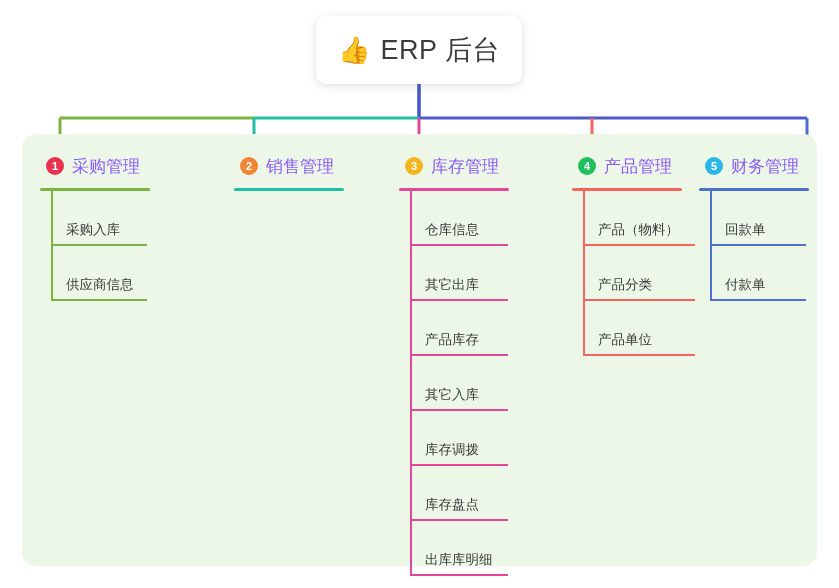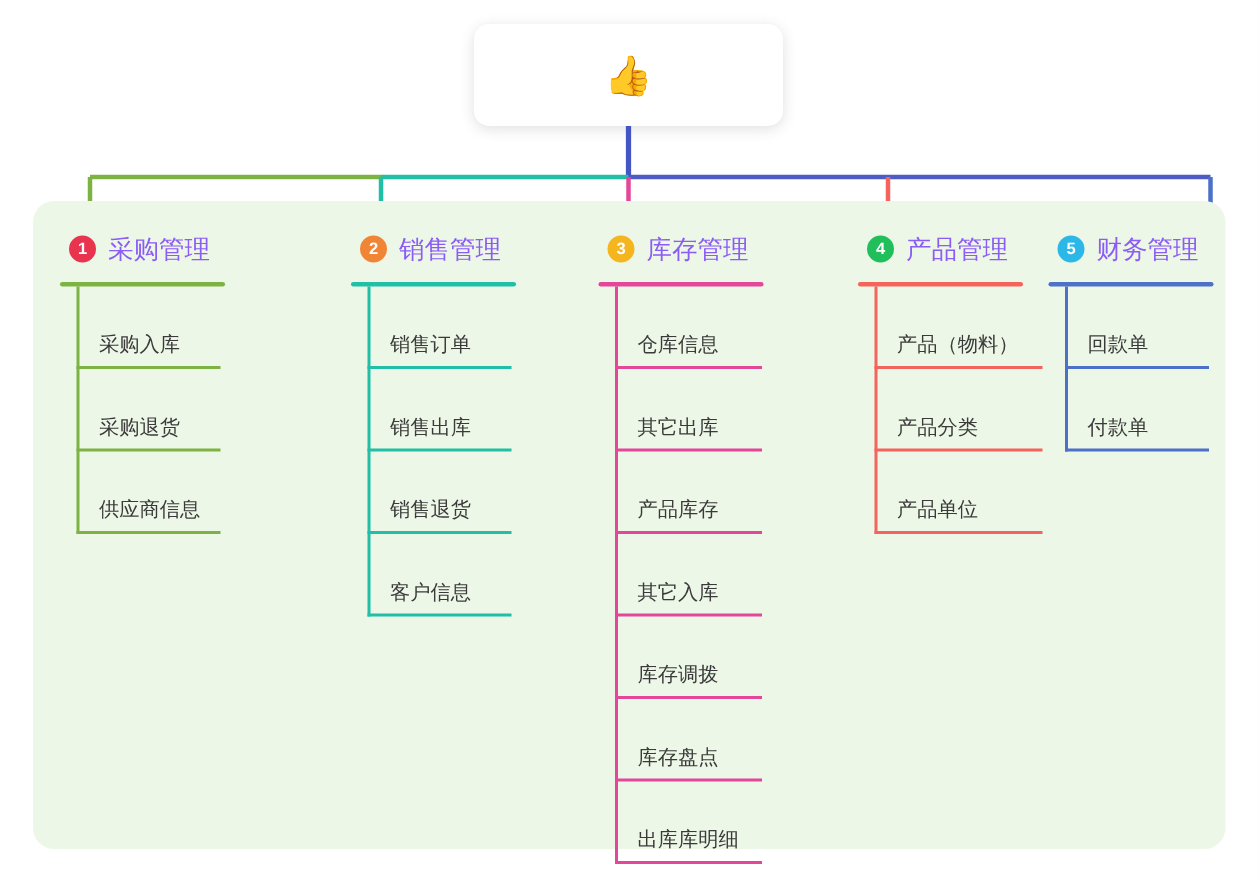--- a/index.html
+++ b/index.html
@@ -133,20 +133,21 @@
     top: 0;
     width: 1.6px;
     bottom: 0;
   }
 </style>
 </head>
 <body>
 
 <div id="root-card">
   <span class="thumb">👍</span>
+  <span class="root-title">ERP 后台</span>
 </div>
 
 <svg id="connector-layer" viewBox="0 0 839 588">
     <line x1="419" y1="84" x2="419" y2="118" stroke="#4455c4" stroke-width="3.5" stroke-linecap="butt"></line>
     <line x1="60" y1="118" x2="254" y2="118" stroke="#7cb342" stroke-width="3" stroke-linecap="butt"></line>
     <line x1="254" y1="118" x2="419" y2="118" stroke="#21bfa6" stroke-width="3" stroke-linecap="butt"></line>
     <line x1="419" y1="118" x2="807" y2="118" stroke="#4d5bc4" stroke-width="3" stroke-linecap="butt"></line>
     <line x1="60" y1="118" x2="60" y2="148" stroke="#7cb342" stroke-width="3" stroke-linecap="butt"></line>
     <line x1="254" y1="118" x2="254" y2="148" stroke="#21bfa6" stroke-width="3" stroke-linecap="butt"></line>
     <line x1="419" y1="118" x2="419" y2="148" stroke="#e4469a" stroke-width="3" stroke-linecap="butt"></line>
@@ -163,54 +164,31 @@
         <span class="branch-label">采购管理</span>
       </div>
       <div class="branch-rule" style="background: rgb(124, 179, 66); width: 110px; margin-left: 2px;"></div>
       <div class="leaf-list">
         <div class="leaf-spine" style="background: rgb(124, 179, 66);"></div>
         <div class="leaf">
           <span class="leaf-text">采购入库</span>
           <div class="leaf-underline" style="background: rgb(124, 179, 66); width: 96px;"></div>
         </div>
         <div class="leaf">
-          <span class="leaf-text">采购退货</span>
-          <div class="leaf-underline" style="background: rgb(124, 179, 66); width: 96px;"></div>
-        </div>
-        <div class="leaf">
           <span class="leaf-text">供应商信息</span>
           <div class="leaf-underline" style="background: rgb(124, 179, 66); width: 96px;"></div>
         </div>
       </div>
     </div>
     <div class="column" style="left: 232px; top: 148px;">
       <div class="branch-head" style="padding-left: 8px;">
         <span class="badge" style="background: rgb(241, 133, 54);">2</span>
         <span class="branch-label">销售管理</span>
       </div>
       <div class="branch-rule" style="background: rgb(33, 191, 166); width: 110px; margin-left: 2px;"></div>
-      <div class="leaf-list">
-        <div class="leaf-spine" style="background: rgb(33, 191, 166);"></div>
-        <div class="leaf">
-          <span class="leaf-text">销售订单</span>
-          <div class="leaf-underline" style="background: rgb(33, 191, 166); width: 96px;"></div>
-        </div>
-        <div class="leaf">
-          <span class="leaf-text">销售出库</span>
-          <div class="leaf-underline" style="background: rgb(33, 191, 166); width: 96px;"></div>
-        </div>
-        <div class="leaf">
-          <span class="leaf-text">销售退货</span>
-          <div class="leaf-underline" style="background: rgb(33, 191, 166); width: 96px;"></div>
-        </div>
-        <div class="leaf">
-          <span class="leaf-text">客户信息</span>
-          <div class="leaf-underline" style="background: rgb(33, 191, 166); width: 96px;"></div>
-        </div>
-      </div>
     </div>
     <div class="column" style="left: 397px; top: 148px;">
       <div class="branch-head" style="padding-left: 8px;">
         <span class="badge" style="background: rgb(245, 181, 30);">3</span>
         <span class="branch-label">库存管理</span>
       </div>
       <div class="branch-rule" style="background: rgb(228, 70, 154); width: 110px; margin-left: 2px;"></div>
       <div class="leaf-list">
         <div class="leaf-spine" style="background: rgb(228, 70, 154);"></div>
         <div class="leaf">

